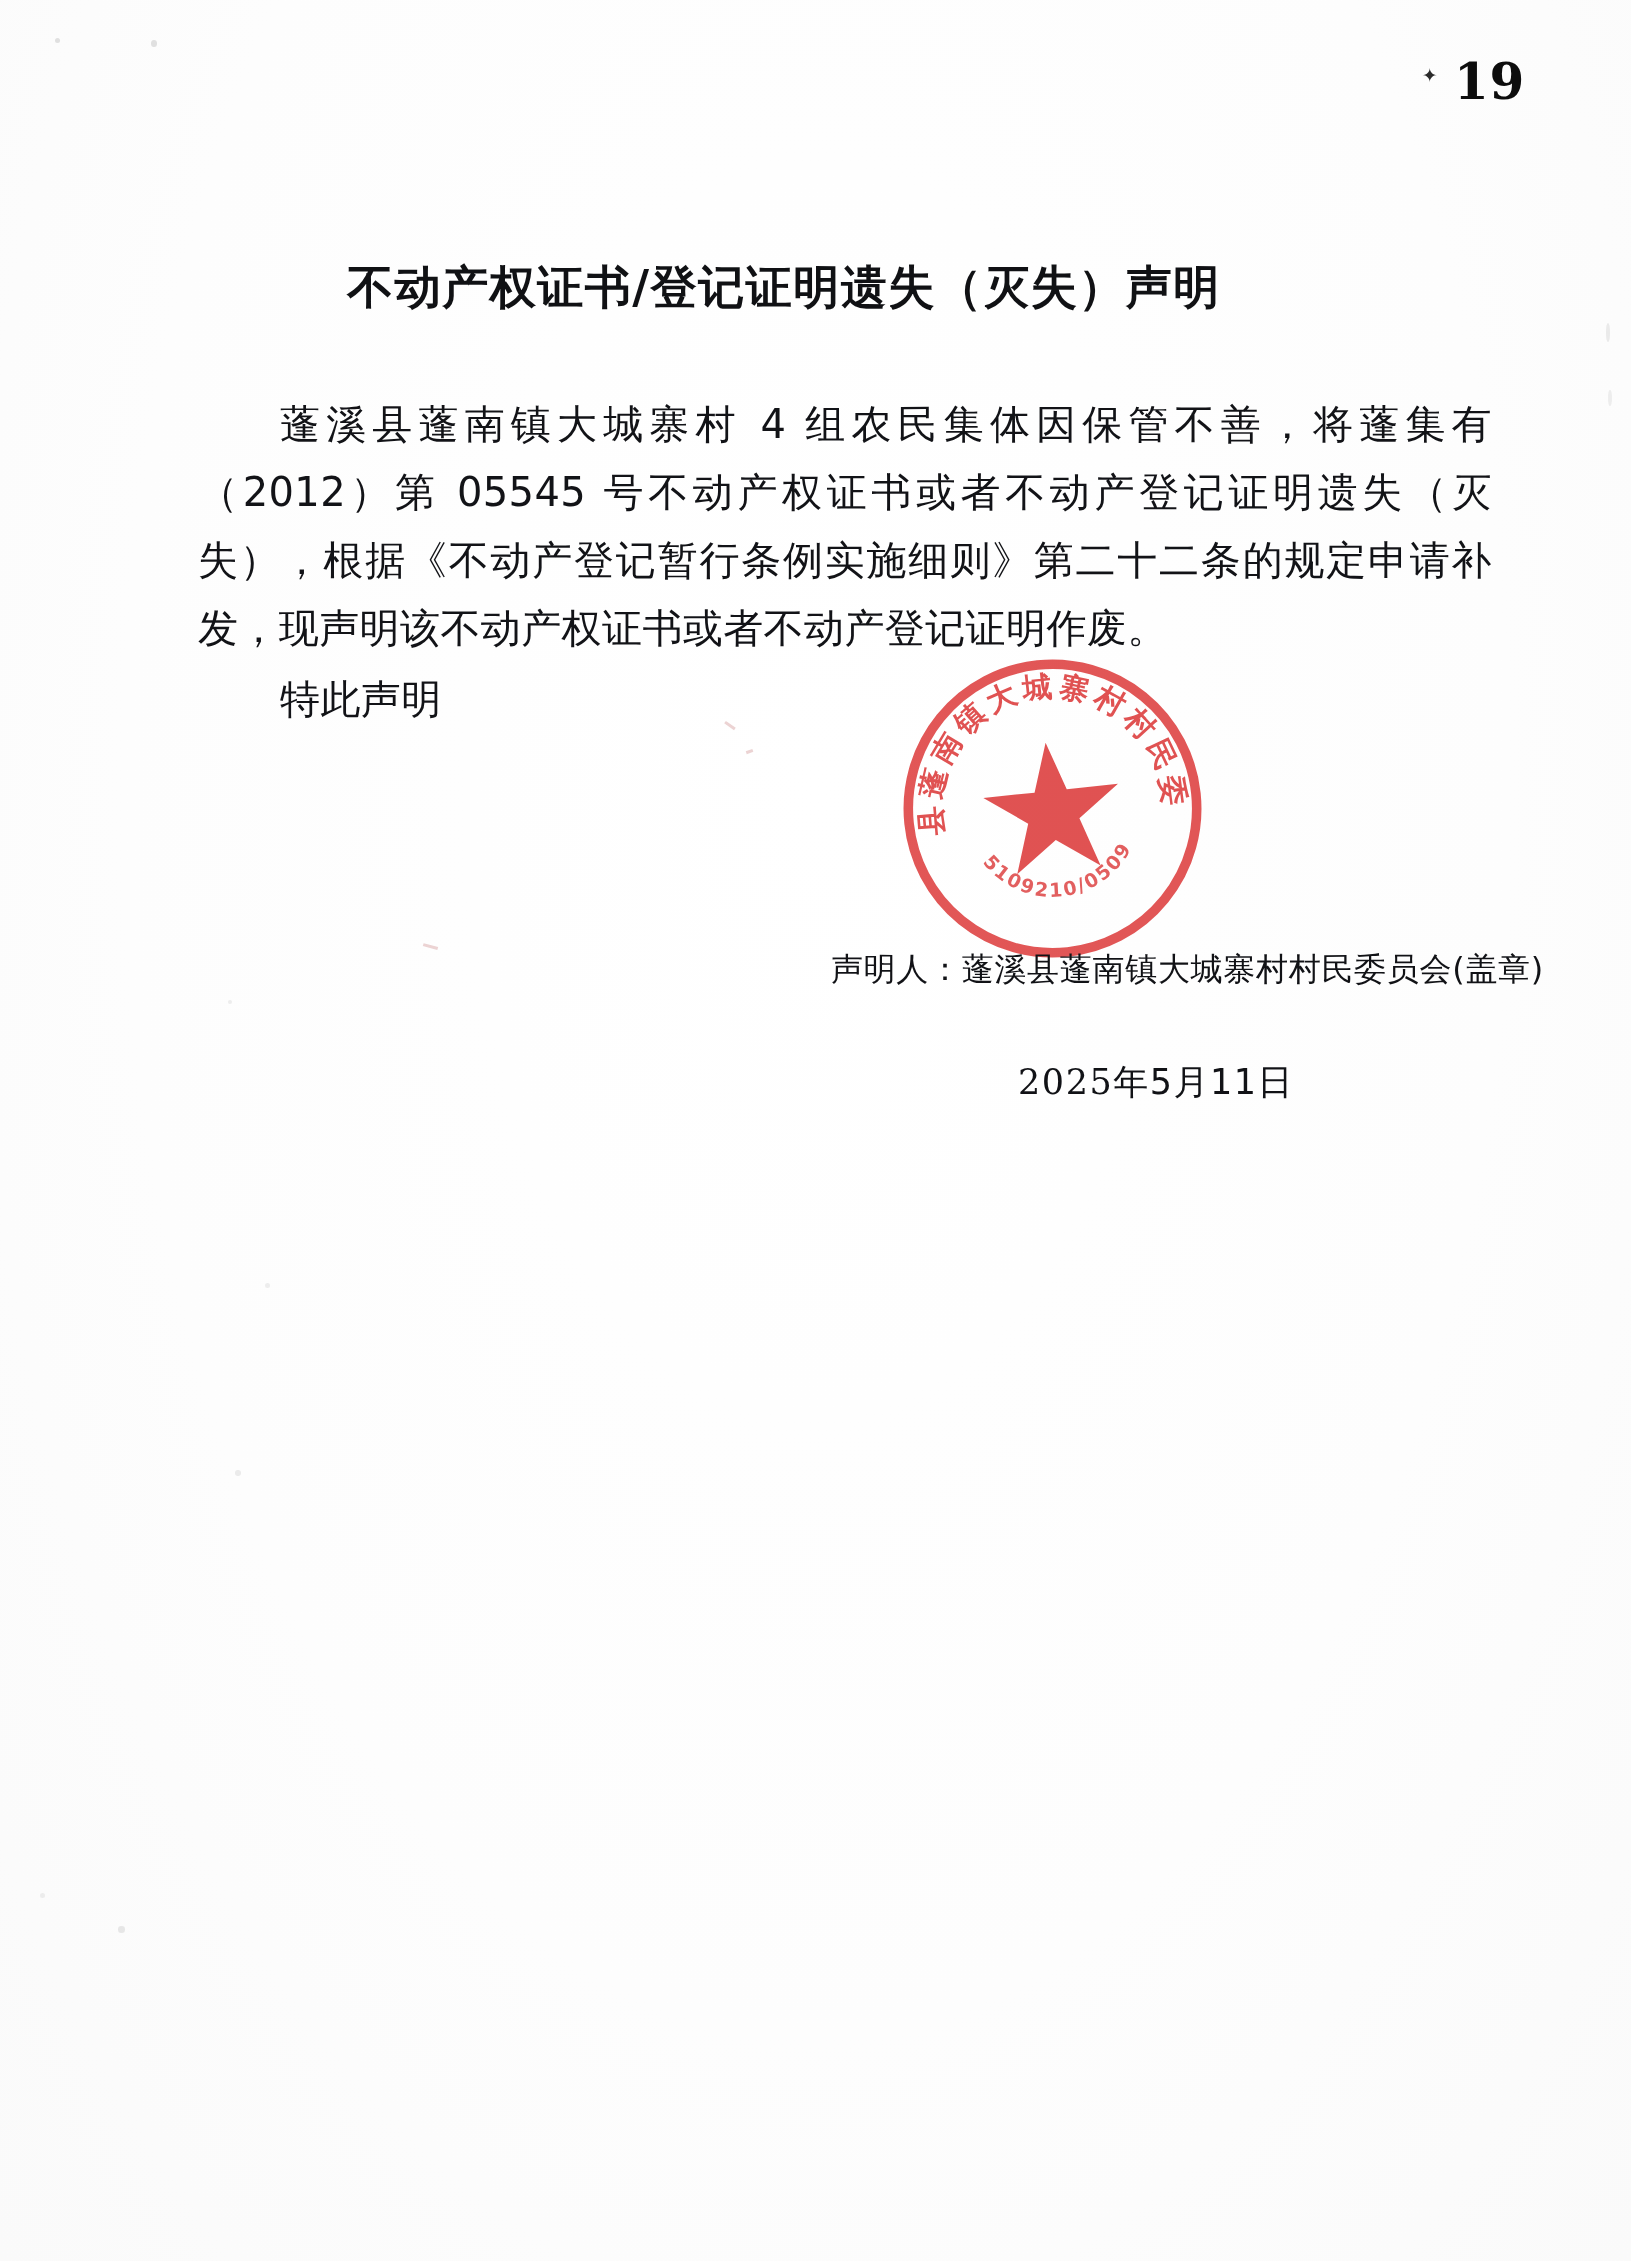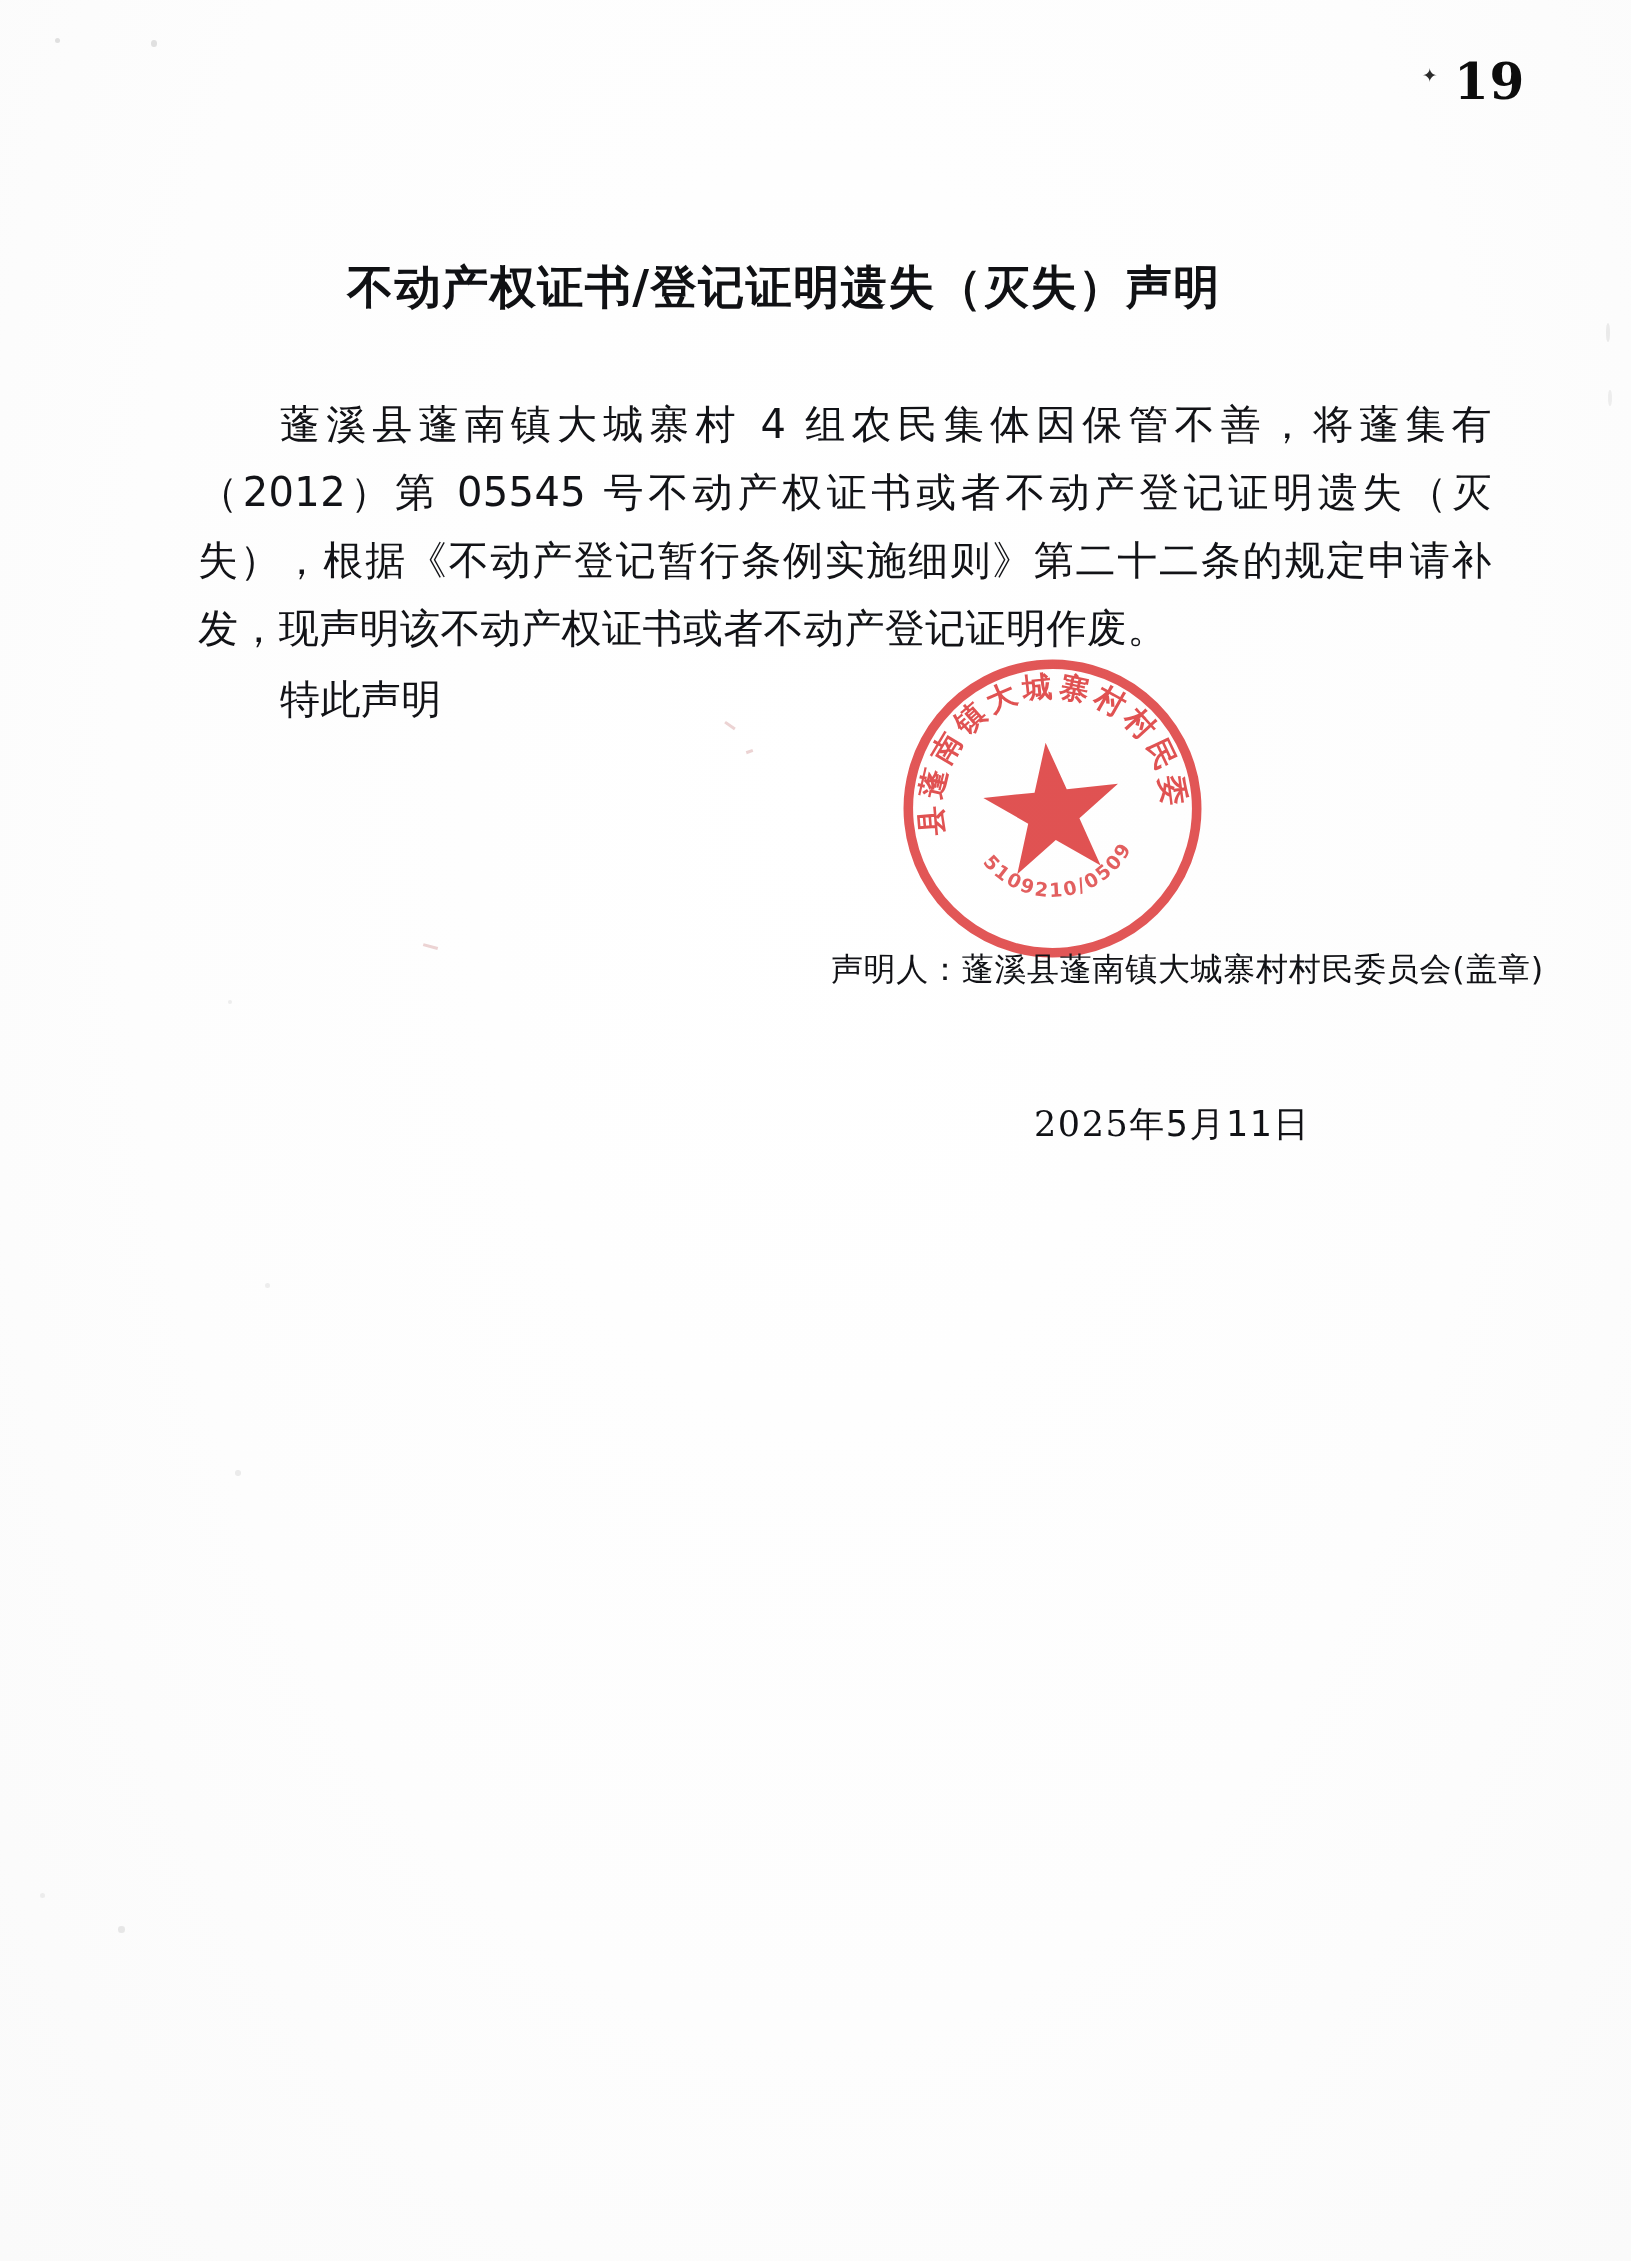--- a/index.html
+++ b/index.html
@@ -98,28 +98,27 @@
     left: 0;
     width: 1544px;
     text-align: right;
     font-size: 32px;
     letter-spacing: 0.7px;
     color: #111216;
   }
   .date-line {
     position: absolute;
     top: 1059px;
-    left: 16px;
+    left: 0;
     width: 1294px;
     text-align: right;
     font-size: 35px;
     letter-spacing: 1.5px;
     color: #111216;
     font-family: "DejaVu Serif", "Liberation Serif", serif;
-    margin-top: 42px;
   }
   .date-line .hand {
     font-family: "DejaVu Sans", "Liberation Sans", sans-serif;
   }
 
   
   .seal {
     position: absolute;
     left: 898px;
     top: 654px;

